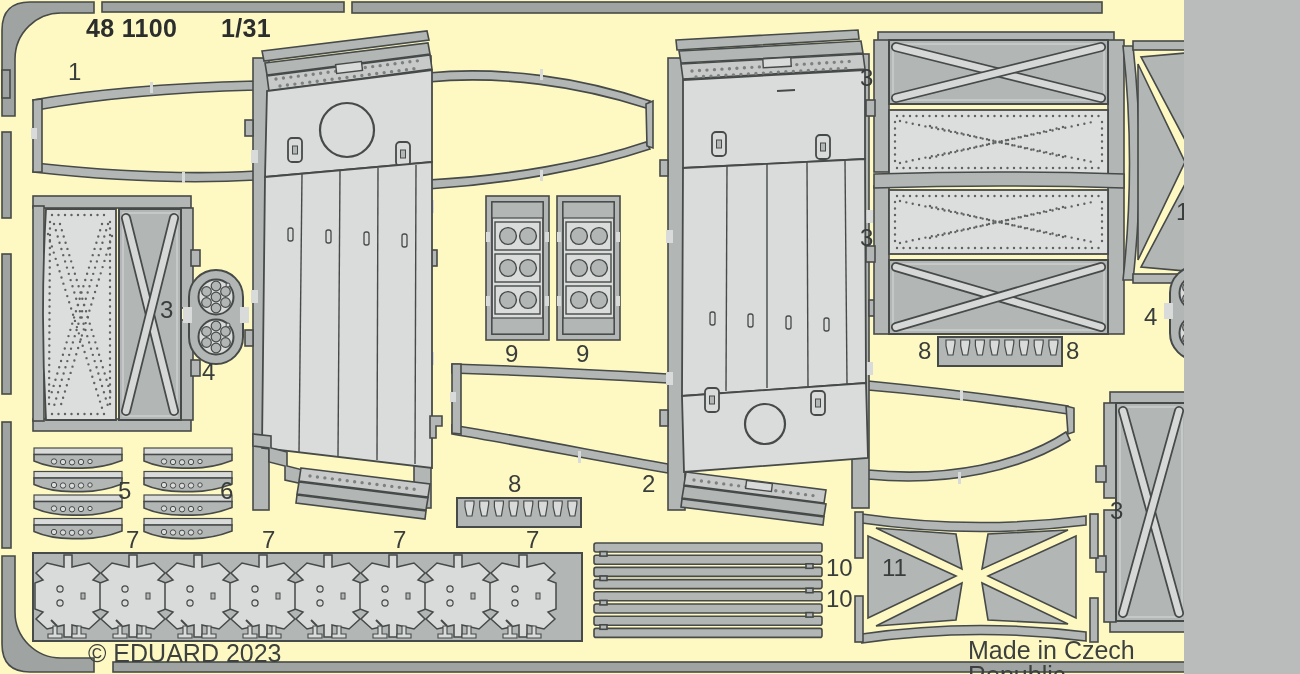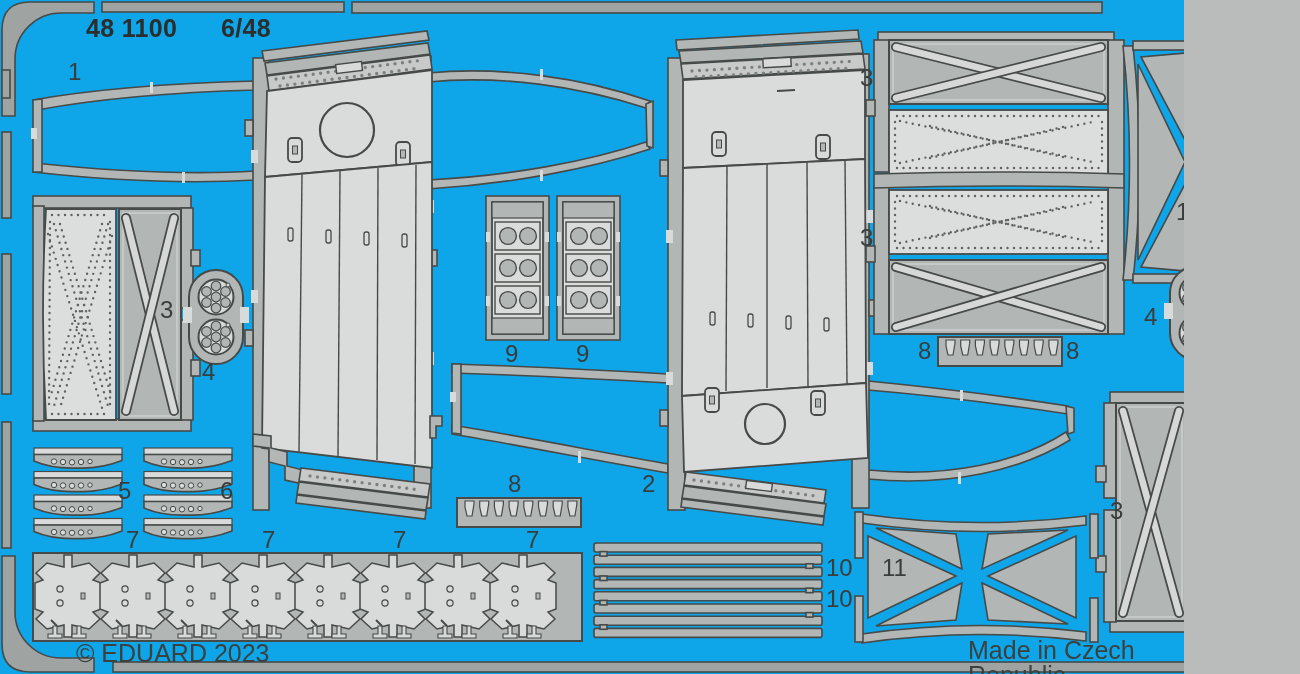--- a/index.html
+++ b/index.html
@@ -1,16 +1,16 @@
 <!DOCTYPE html>
 <html><head>
 <meta charset="utf-8">
 <style>
   html,body{margin:0;padding:0;background:#b9bcbb;}
-  #page{position:relative;width:1184px;height:674px;background:#0ea5e9;overflow:hidden;
+  #page{position:relative;width:1184px;height:674px;background:#fef9c3;overflow:hidden;
         font-family:"Liberation Sans",sans-serif;}
   #page svg{position:absolute;left:0;top:0;}
 
   
   .mt{fill:#b2b6b4;stroke:#464a48;stroke-width:1.6;}
   .mt2{fill:#b2b6b4;stroke:#464a48;stroke-width:2;}
   .fr{fill:#9fa4a2;stroke:#464a48;stroke-width:1.6;}
   .fc{fill:#dadcdb;stroke:#464a48;stroke-width:1.8;}
   .lp{fill:#dcdedd;stroke:#464a48;stroke-width:1.8;}
   .fl{fill:#d9dbda;stroke:#464a48;stroke-width:1.4;}
@@ -25,21 +25,21 @@
 
   
   .plabel{position:absolute;font-size:24px;color:#393d3b;line-height:1;}
   .title{position:absolute;left:86px;top:14px;font-size:25px;font-weight:700;color:#2b2e2d;
          letter-spacing:0.3px;display:flex;}
   .title .cat{margin-right:16px;} .title .scl{margin-left:28px;}
   .logo{position:absolute;left:1160px;top:8px;width:116px;text-align:right;
         font-family:"Liberation Serif",serif;font-weight:700;font-size:29px;color:#2e3132;
         letter-spacing:1px;}
   .foot{position:absolute;font-size:25px;color:#3c403e;line-height:1;}
-  .foot.copy{left:76px;top:641px;}
+  .foot.copy{left:88px;top:641px;}
   .foot.made{left:962px;top:638px;margin-left:6px;}
 </style>
 </head>
 <body>
 
 <div id="page">
 
 <svg width="1300" height="674" viewBox="0 0 1300 674">
   <defs>
     <g id="grm">
@@ -421,21 +421,21 @@
         <use href="#brk" x="263" y="596"></use>
     <use href="#brk" x="328" y="596"></use>
         <use href="#brk" x="393" y="596"></use>
     <use href="#brk" x="458" y="596"></use>
         <use href="#brk" x="523" y="596"></use>
   </g>
 </svg>
 
   <div class="title">
     <span class="cat">48 1100</span>
-    <span class="scl">6/48</span>
+    <span class="scl">1/31</span>
   </div>
 
   <div class="plabel" style="left:68px;top:60px">1</div>
   <div class="plabel" style="left:160px;top:298px">3</div>
   <div class="plabel" style="left:202px;top:360px">4</div>
   <div class="plabel" style="left:118px;top:479px">5</div>
   <div class="plabel" style="left:220px;top:479px">6</div>
   <div class="plabel" style="left:126px;top:528px">7</div>
   <div class="plabel" style="left:262px;top:528px">7</div>
   <div class="plabel" style="left:393px;top:528px">7</div>

